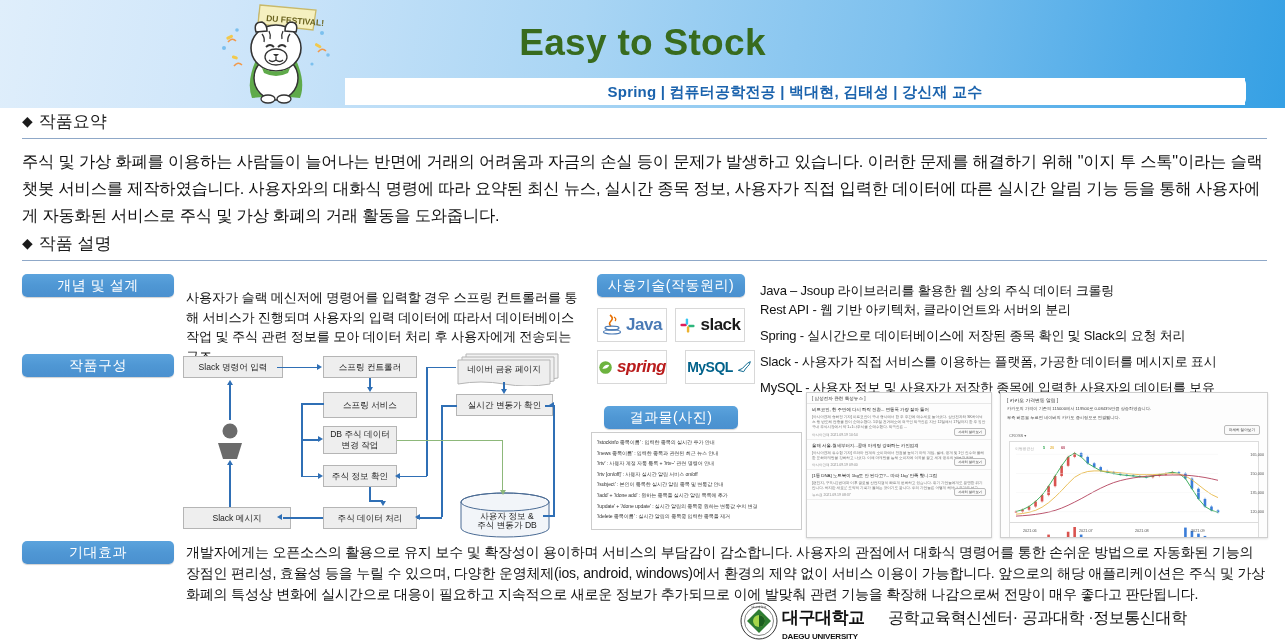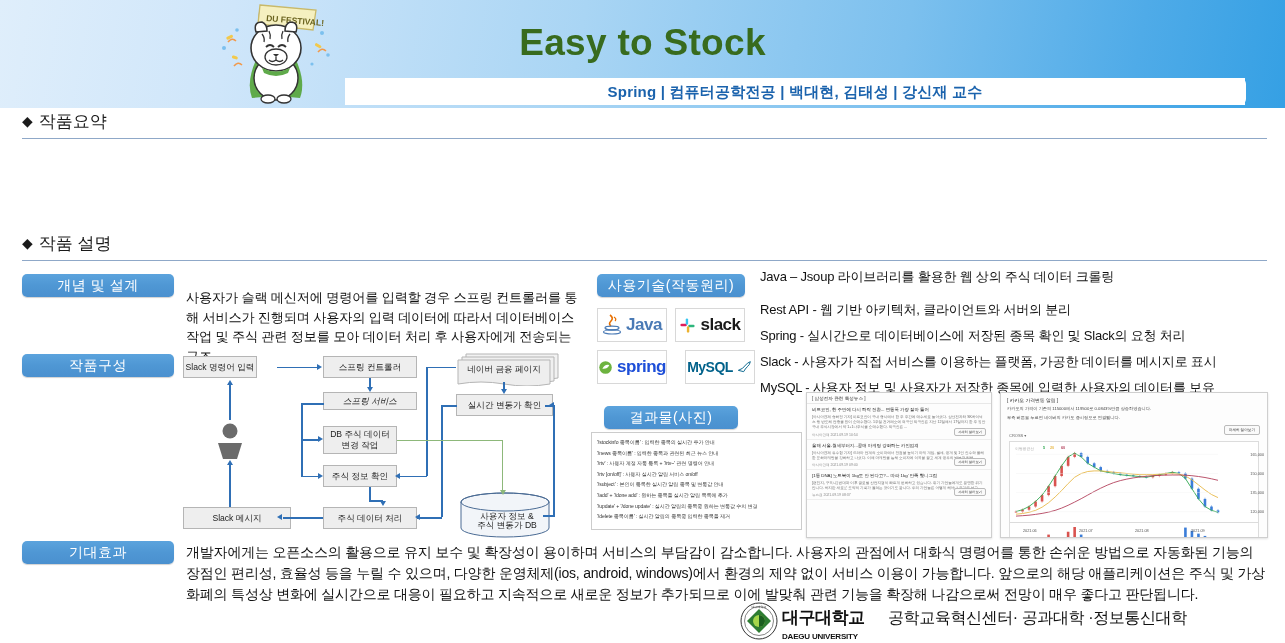--- a/index.html
+++ b/index.html
@@ -195,20 +195,21 @@
     <div class="subtitle-bar">
       <div class="subtitle-text">Spring  |  컴퓨터공학전공  |  백대현, 김태성  |  강신재 교수</div>
     </div>
   </div>
 
   <div class="sec-head" style="left:22px;top:110px;">
     <span class="dia">◆</span><span>작품요약</span>
   </div>
   <div class="sec-rule" style="left:22px;top:138px;width:1245px;"></div>
 
+  <div class="summary">주식 및 가상 화폐를 이용하는 사람들이 늘어나는 반면에 거래의 어려움과 자금의 손실 등이 문제가 발생하고 있습니다. 이러한 문제를 해결하기 위해 "이지 투 스톡"이라는 슬랙 챗봇 서비스를 제작하였습니다. 사용자와의 대화식 명령에 따라 요약된 최신 뉴스, 실시간 종목 정보, 사용자가 직접 입력한 데이터에 따른 실시간 알림 기능 등을 통해 사용자에게 자동화된 서비스로 주식 및 가상 화폐의 거래 활동을 도와줍니다.</div>
 
   <div class="sec-head" style="left:22px;top:232px;">
     <span class="dia">◆</span><span>작품 설명</span>
   </div>
   <div class="sec-rule" style="left:22px;top:260px;width:1245px;"></div>
 
   <div class="pill" style="left:22px;top:274px;width:152px;height:23px;line-height:23px;">개념 및 설계</div>
   <div class="pill" style="left:22px;top:354px;width:152px;height:23px;line-height:23px;">작품구성</div>
   <div class="pill" style="left:22px;top:541px;width:152px;height:23px;line-height:23px;">기대효과</div>
   <div class="pill" style="left:597px;top:274px;width:148px;height:23px;line-height:23px;">사용기술(작동원리)</div>
@@ -220,25 +221,25 @@
 
     <div class="stackdoc" style="left:273px;top:0px;">
       <svg width="106" height="34" viewBox="0 0 106 34">
         <path d="M10 2 h92 v24 q-23 4 -46 0 t-46 0 z" fill="#f2f2f2" stroke="#b5b5b5" stroke-width="1"></path>
         <path d="M6 5 h92 v24 q-23 4 -46 0 t-46 0 z" fill="#f0f0f0" stroke="#b5b5b5" stroke-width="1"></path>
         <path d="M2 8 h92 v24 q-23 4 -46 0 t-46 0 z" fill="#eeeeee" stroke="#b5b5b5" stroke-width="1"></path>
       </svg>
     </div>
     <div class="node" style="left:279px;top:9px;width:84px;height:17px;background:none;border:none;">네이버 금융 페이지</div>
 
-    <div class="node" style="left:0px;top:4px;width:74px;height:22px;">Slack 명령어 입력</div>
+    <div class="node" style="left:0px;top:4px;width:100px;height:22px;">Slack 명령어 입력</div>
 
     <div class="node" style="left:140px;top:4px;width:94px;height:22px;">스프링 컨트롤러</div>
 
-    <div class="node" style="left:140px;top:40px;width:94px;height:18px;font-style:italic;">스프링 서비스</div>
+    <div class="node" style="left:140px;top:40px;width:94px;height:26px;">스프링 서비스</div>
 
     <div class="node" style="left:273px;top:42px;width:97px;height:22px;">실시간 변동가 확인</div>
 
     <div class="node" style="left:140px;top:74px;width:74px;height:28px;white-space:pre-line;">DB 주식 데이터
 변경 작업</div>
 
     <div class="node" style="left:140px;top:113px;width:74px;height:22px;">주식 정보 확인</div>
 
     <div class="node" style="left:140px;top:155px;width:94px;height:22px;">주식 데이터 처리</div>
 
@@ -329,31 +330,31 @@
       <rect x="11.1" y="13" width="3.4" height="9" rx="1.7" fill="#ecb22e"></rect>
     </svg>
     <span class="logo-text" style="color:#1a1a1a;">slack</span>
   </div>
 
   <div class="logo-box" style="left:597px;top:350px;width:70px;height:34px;">
     <svg width="17" height="17" viewBox="0 0 24 24">
       <circle cx="12" cy="12" r="10" fill="#6db33f"></circle>
       <path d="M7 14 q4 -8 11 -6 q-3 7 -11 6 z" fill="#ffffff"></path>
     </svg>
-    <span class="logo-text" style="color:#1d4ed8;">spring</span>
+    <span class="logo-text" style="color:#b91c1c;font-style:italic;">spring</span>
   </div>
 
   <div class="logo-box" style="left:685px;top:350px;width:70px;height:34px;">
     <span class="logo-text" style="color:#00618a;font-size:14px;">MySQL</span>
     <svg width="16" height="14" viewBox="0 0 24 20">
       <path d="M2 15 q7 -2 11 -8 q2 -3 7 -5 q-1 5 -4 7 q-4 4 -6 8 z" fill="none" stroke="#00618a" stroke-width="1.4"></path>
     </svg>
   </div>
 
-  <div class="tech-line" style="left:760px;top:268px;text-align:center;">Java – Jsoup 라이브러리를 활용한 웹 상의 주식 데이터 크롤링</div>
+  <div class="tech-line" style="left:760px;top:282px;text-align:center;">Java – Jsoup 라이브러리를 활용한 웹 상의 주식 데이터 크롤링</div>
   <div class="tech-line" style="left:760px;top:301px;">Rest API - 웹 기반 아키텍처, 클라이언트와 서버의 분리</div>
   <div class="tech-line" style="left:760px;top:327px;">Spring - 실시간으로 데이터베이스에 저장된 종목 확인 및 Slack의 요청 처리</div>
   <div class="tech-line" style="left:760px;top:353px;">Slack - 사용자가 직접 서비스를 이용하는 플랫폼, 가공한 데이터를 메시지로 표시</div>
   <div class="tech-line" style="left:760px;top:379px;">MySQL - 사용자 정보 및 사용자가 저장한 종목에 입력한 사용자의 데이터를 보유</div>
 
   <div class="cmd-card">
     <div class="cmd-line">'/stockinfo 종목이름' :  입력한 종목의 실시간 주가 안내</div>
     <div class="cmd-line">'/news 종목이름' :  입력한 종목과 관련된 최근 뉴스 안내</div>
     <div class="cmd-line">'/rtv' :  사용자 계정 자동 등록 + '/rtv~' 관련 명령어 안내</div>
     <div class="cmd-line">'/rtv [on/off]' :  사용자 실시간 알림 서비스 on/off</div>

